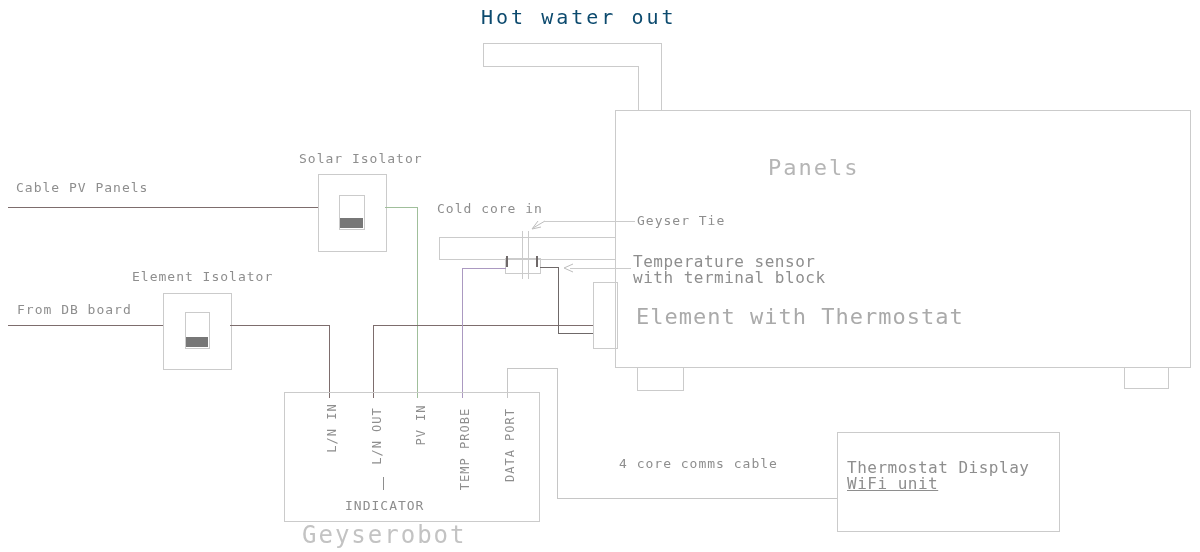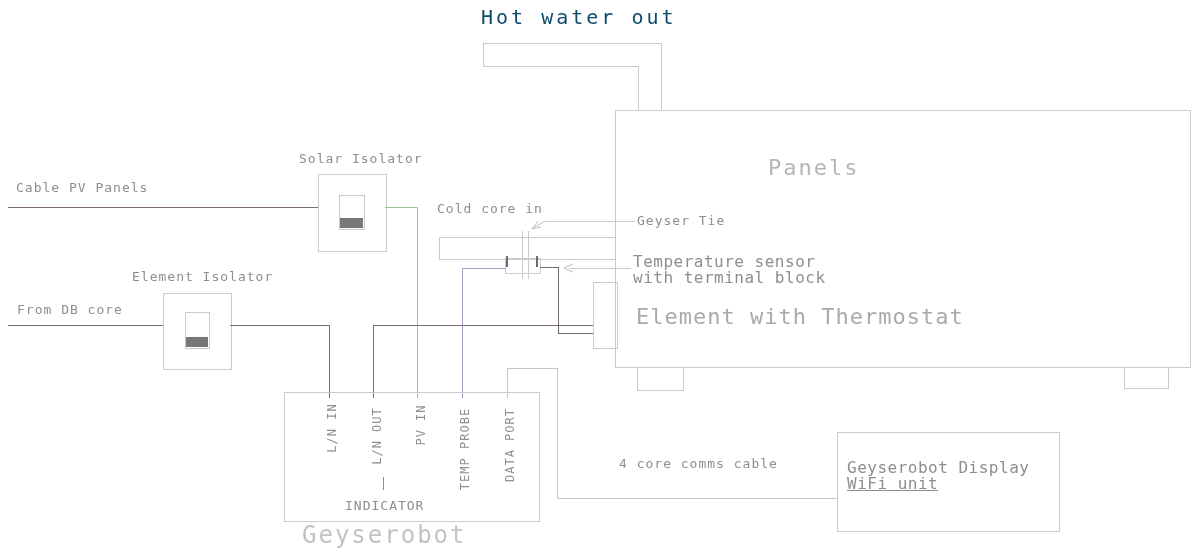--- a/index.html
+++ b/index.html
@@ -101,28 +101,28 @@
   </svg>
 
   <div class="lbl" style="left:481px;top:5px;font-size:20px;letter-spacing:3px;color:#0c4a6e;">Hot water out</div>
   <div class="lbl lbl-big" style="left:768px;top:155px;">Panels</div>
   <div class="lbl lbl-big" style="left:636px;top:304px;letter-spacing:1px;color:#aaaaaa;">Element with Thermostat</div>
   <div class="lbl" style="left:302px;top:521px;font-size:24px;letter-spacing:2px;color:#c3c3c3;">Geyserobot</div>
 
   <div class="lbl" style="left:299px;top:151px;">Solar Isolator</div>
   <div class="lbl" style="left:16px;top:180px;">Cable PV Panels</div>
   <div class="lbl" style="left:132px;top:269px;">Element Isolator</div>
-  <div class="lbl" style="left:17px;top:302px;">From DB core</div>
+  <div class="lbl" style="left:17px;top:302px;">From DB board</div>
   <div class="lbl" style="left:437px;top:201px;">Cold core in</div>
   <div class="lbl" style="left:637px;top:213px;">Geyser Tie</div>
   <div class="lbl lbl-sm" style="left:633px;top:254px;">Temperature sensor</div>
   <div class="lbl lbl-sm" style="left:633px;top:270px;text-align:right;">with terminal block</div>
   <div class="lbl" style="left:345px;top:498px;">INDICATOR</div>
   <div class="lbl" style="left:619px;top:456px;">4 core comms cable</div>
-  <div class="lbl lbl-sm" style="left:847px;top:460px;">Geyserobot Display</div>
+  <div class="lbl lbl-sm" style="left:847px;top:460px;">Thermostat Display</div>
   <div class="lbl lbl-sm" style="left:847px;top:476px;text-decoration:underline;">WiFi unit</div>
 
   <div class="lbl-rot" style="left:274px;top:419px;">L/N IN</div>
   <div class="lbl-rot" style="left:319px;top:427px;">L/N OUT</div>
   <div class="lbl-rot" style="left:363px;top:416px;">PV IN</div>
   <div class="lbl-rot" style="left:407px;top:440px;">TEMP PROBE</div>
   <div class="lbl-rot" style="left:452px;top:436px;">DATA PORT</div>
 
 </div>
 

